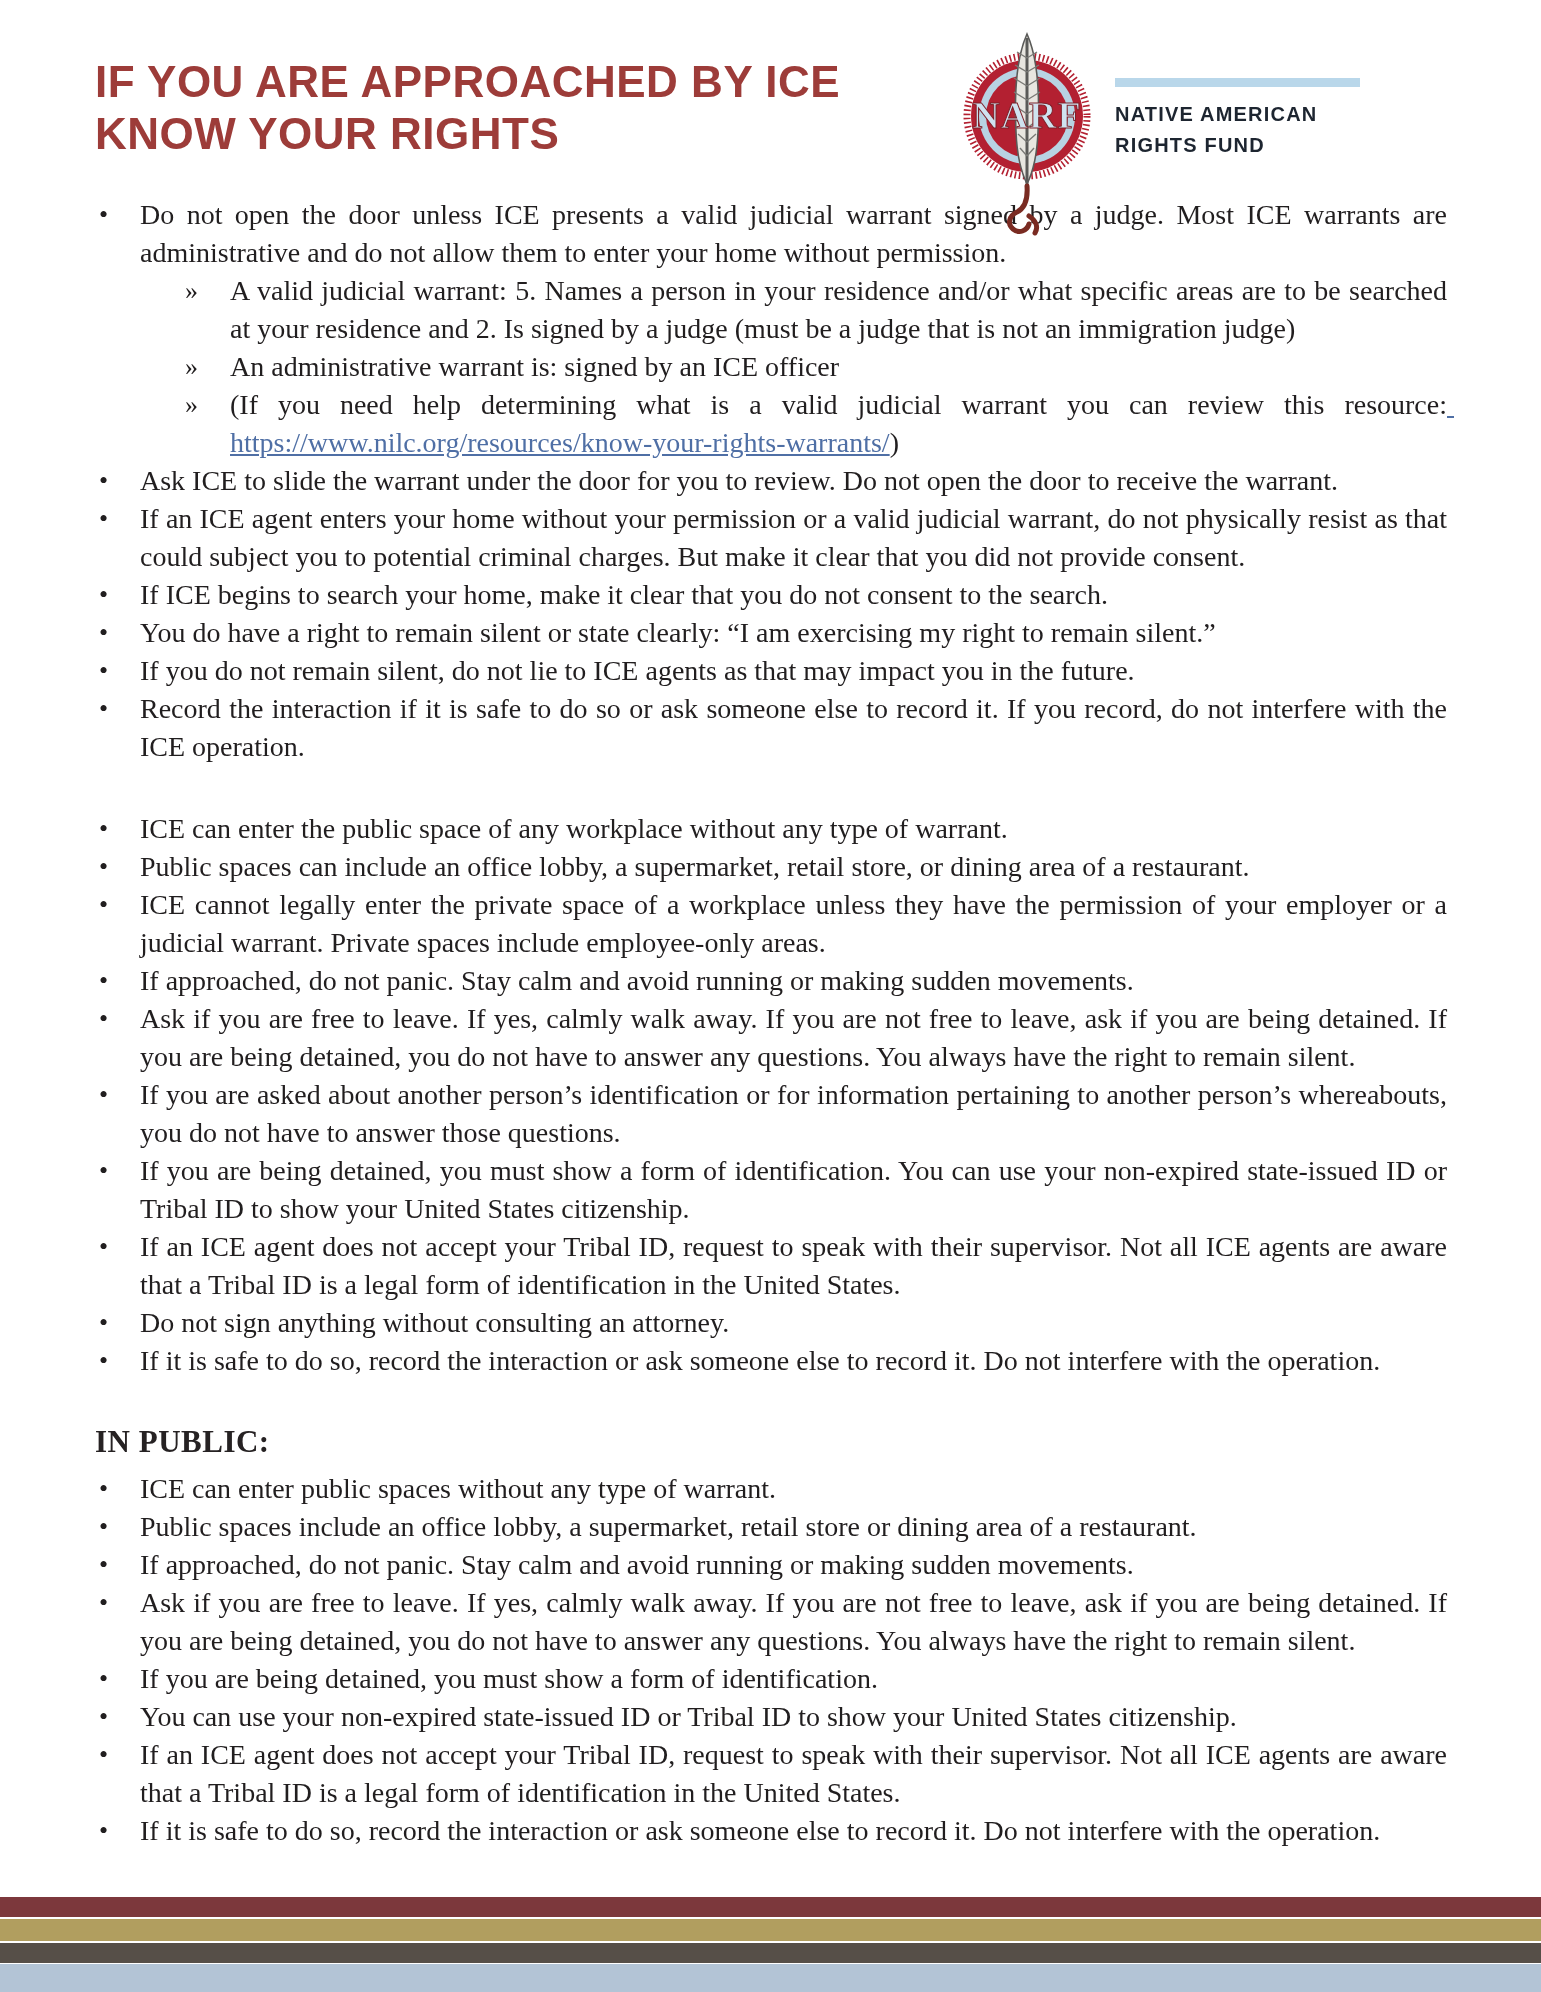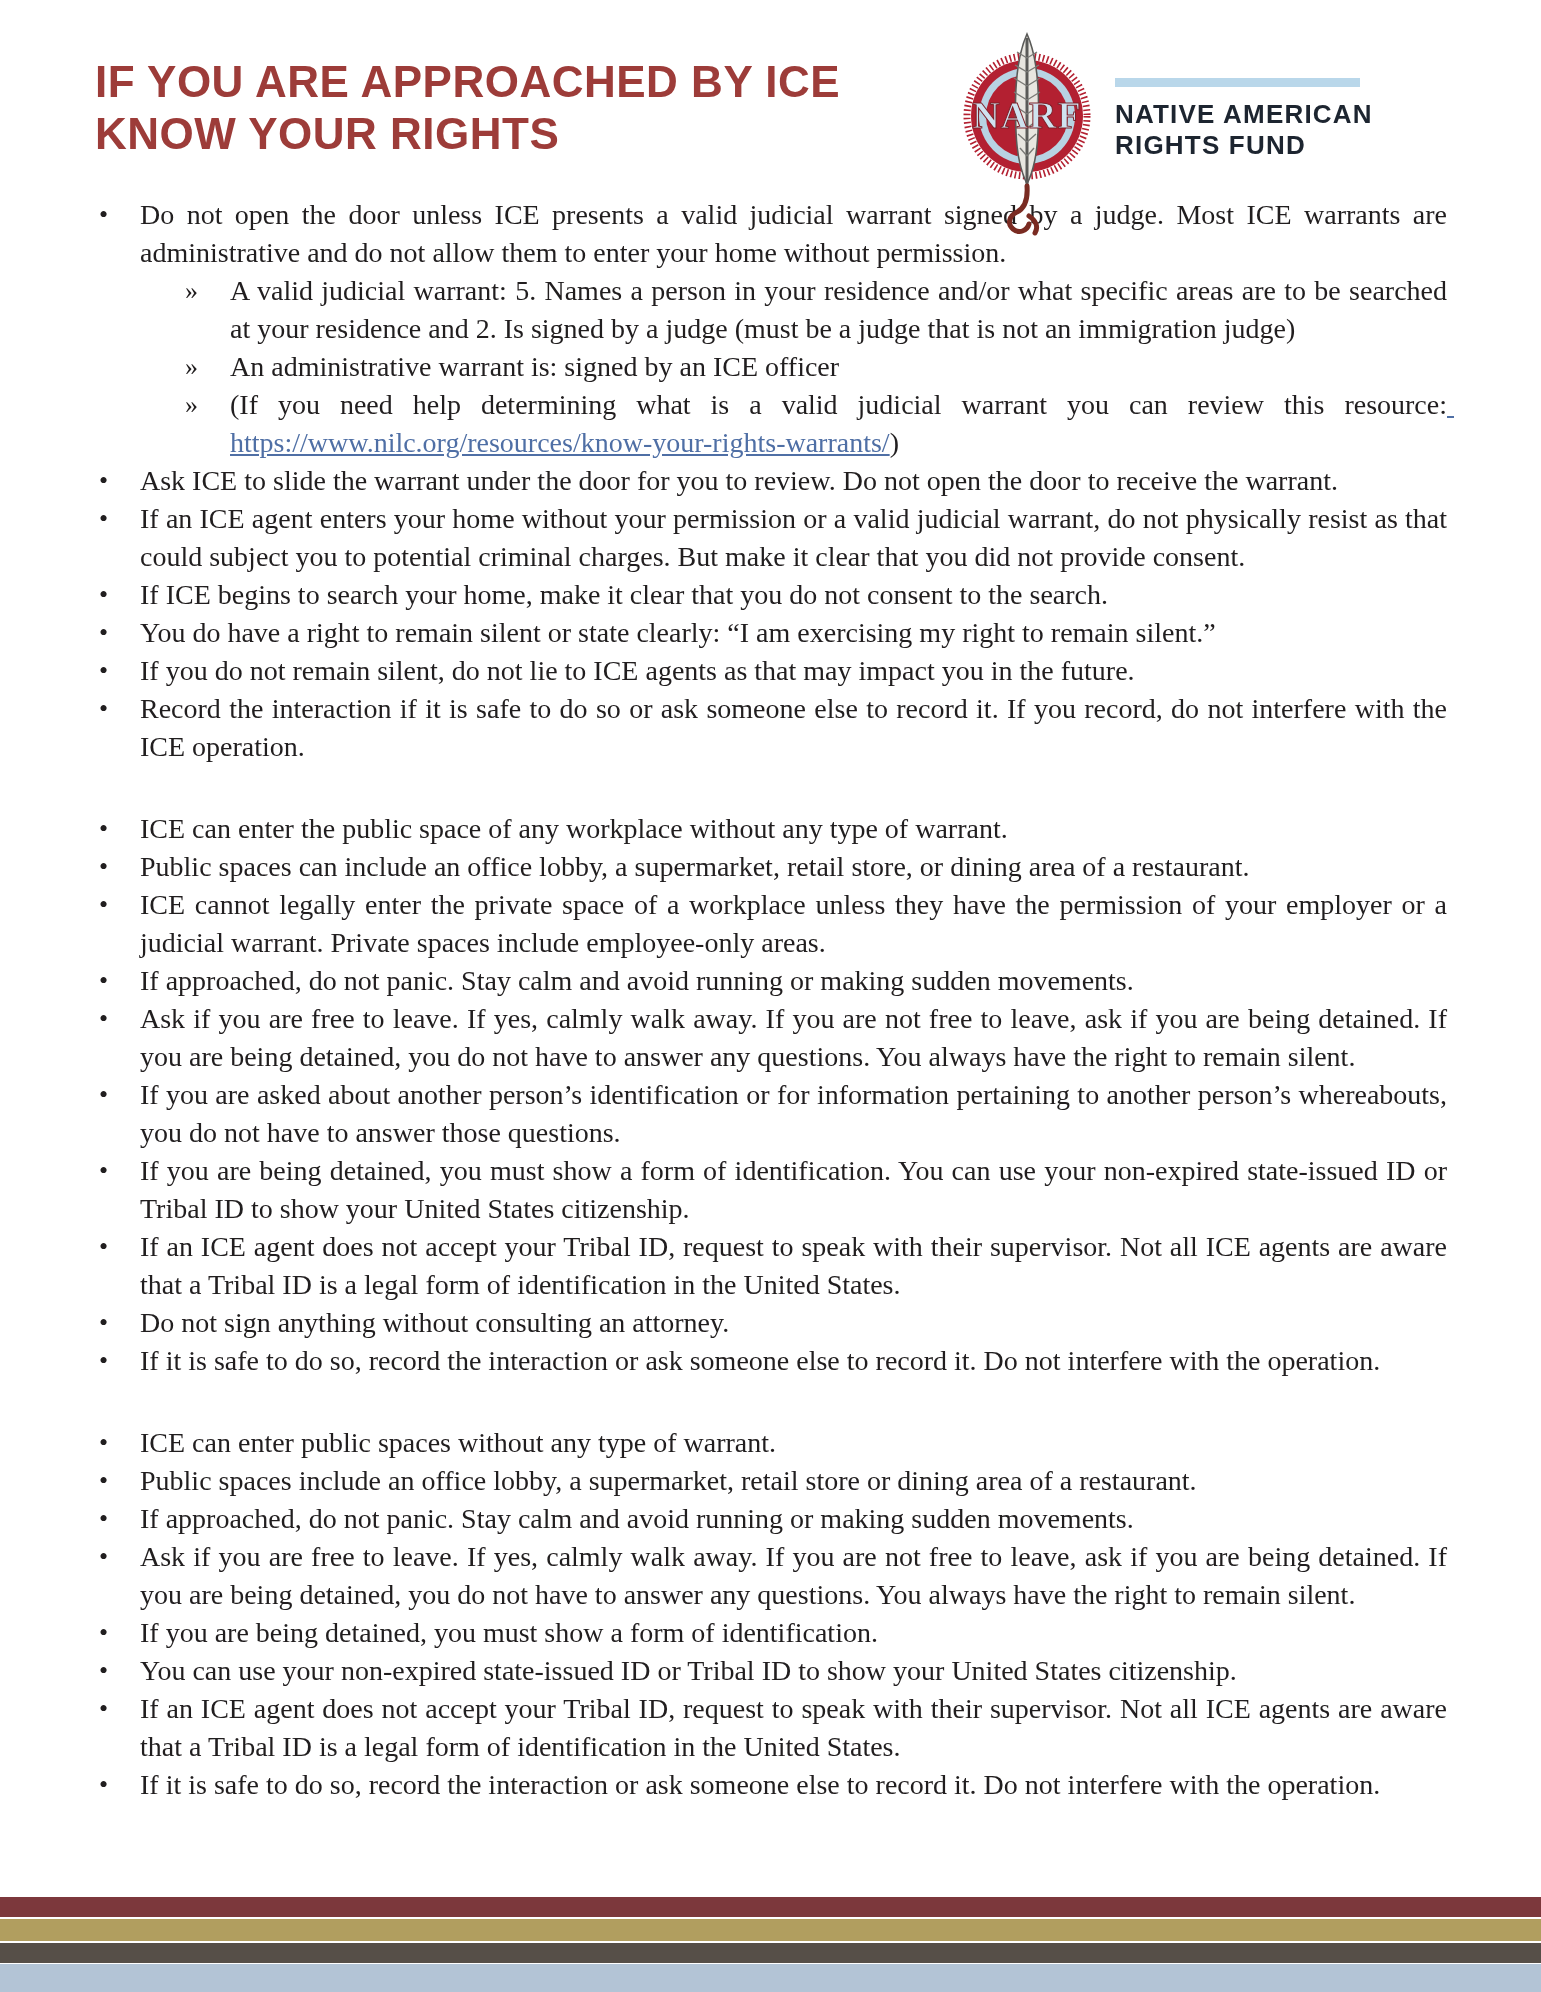--- a/index.html
+++ b/index.html
@@ -24,21 +24,21 @@
     letter-spacing: 0.5px;
     color: #9d3c39;
   }
   .logo-wrap { position: absolute; left: 955px; top: 28px; width: 420px; height: 210px; text-decoration: underline; }
   .logo-emblem { position: absolute; left: 0; top: 0; }
   .org-block { position: absolute; left: 160px; top: 50px; }
   .org-bar { width: 245px; height: 9px; background: #b9d7ea; margin-bottom: 12px; }
   .org-name {
     font-family: "Liberation Sans", sans-serif;
     font-weight: bold;
-    font-size: 26px;
+    font-size: 20px;
     line-height: 31px;
     letter-spacing: 1.2px;
     color: #1d2530;
   }
   
   .content { padding: 0 94px 0 95px; }
   .section { margin-top: 0; }
   .section + .section { margin-top: 44px; }
   .section-heading {
     font-family: "Liberation Serif", serif;
@@ -203,20 +203,21 @@
         <div class="item level1">
           <span class="marker">•</span>
           <div class="item-text">Do not sign anything without consulting an attorney.</div>
         </div>
         <div class="item level1">
           <span class="marker">•</span>
           <div class="item-text">If it is safe to do so, record the interaction or ask someone else to record it. Do not interfere with the operation.</div>
         </div>
       </section>
       <section class="section">
+        <h2 class="section-heading">IN PUBLIC:</h2>
         <div class="item level1">
           <span class="marker">•</span>
           <div class="item-text">ICE can enter public spaces without any type of warrant.</div>
         </div>
         <div class="item level1">
           <span class="marker">•</span>
           <div class="item-text">Public spaces include an office lobby, a supermarket, retail store or dining area of a restaurant.</div>
         </div>
         <div class="item level1">
           <span class="marker">•</span>

